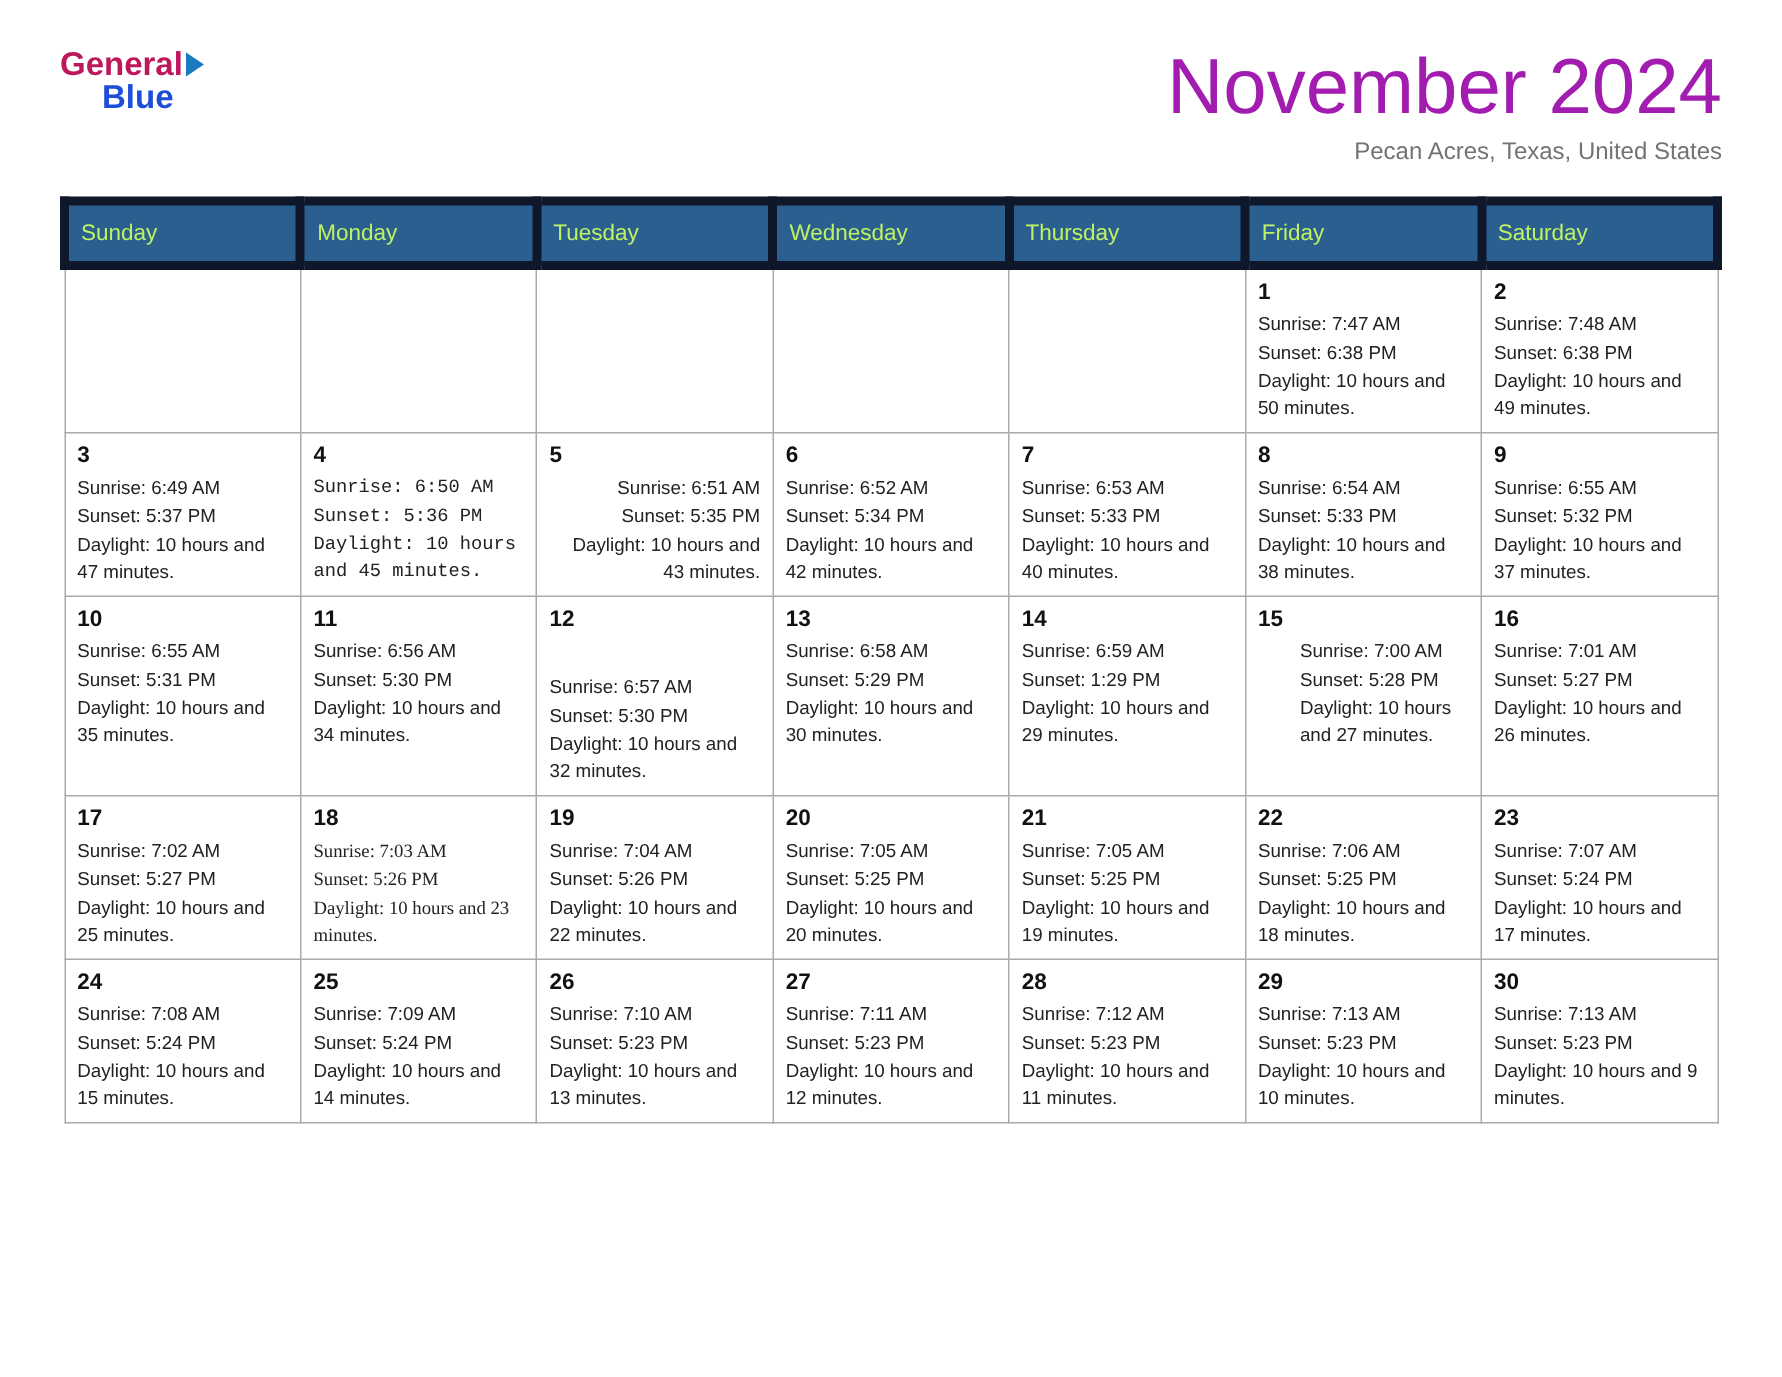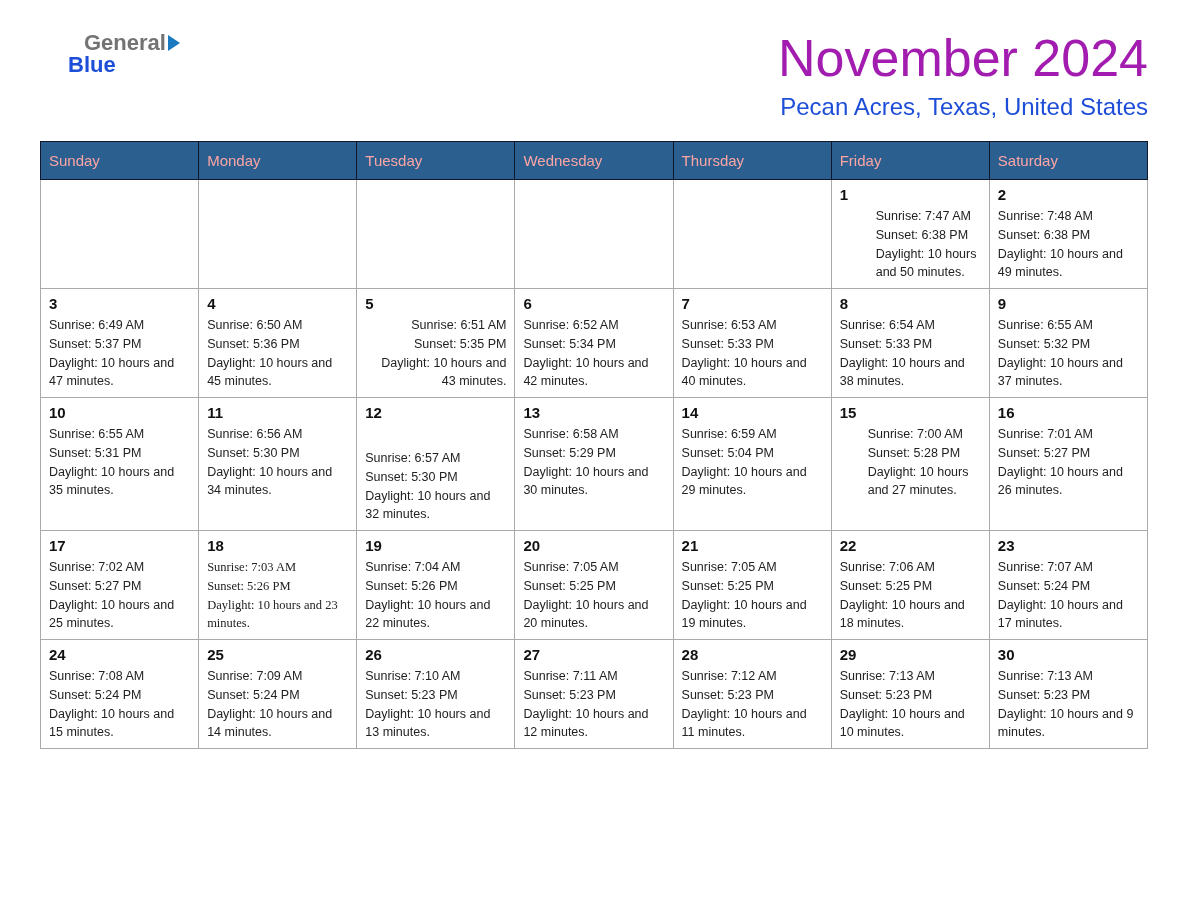--- a/index.html
+++ b/index.html
@@ -19,22 +19,21 @@
     .logo-area {
       display: flex;
       flex-direction: column;
       align-items: flex-start;
     }
     .logo-text {
       display: flex;
       align-items: center;
       font-size: 22px;
       font-weight: bold;
-      color: #737373;
-      margin-left: 44px;
+      color: #be185d;
     }
     .logo-arrow {
       width: 0;
       height: 0;
       border-left: 12px solid #1a7abf;
       border-top: 8px solid transparent;
       border-bottom: 8px solid transparent;
       display: inline-block;
       margin-left: 2px;
       margin-right: 4px;
@@ -49,37 +48,37 @@
     .title-area {
       text-align: right;
     }
     .main-title {
       font-size: 52px;
       font-weight: normal;
       color: #a21caf;
       line-height: 1.1;
     }
     .subtitle {
-      font-size: 24px;
-      color: #1d4ed8;
+      font-size: 16px;
+      color: #737373;
       margin-top: 6px;
     }
     .calendar {
       width: 100%;
       border-collapse: collapse;
       border: 1px solid #aaa;
     }
     .calendar th {
       background-color: #2a5f8f;
-      color: #fca5a5;
+      color: #bef264;
       padding: 10px 8px;
       text-align: left;
       font-size: 15px;
       font-weight: normal;
-      border: 1px solid #0f172a;
+      border: 6px solid #0f172a;
     }
     .calendar td {
       border: 1px solid #aaa;
       vertical-align: top;
       padding: 6px 8px;
       width: 14.28%;
       font-size: 13px;
       color: #222;
       height: 100px;
     }
@@ -132,41 +131,41 @@
   </thead>
   <tbody id="calendar-body">
   <tr>
         <td class="empty"></td>
         <td class="empty"></td>
         <td class="empty"></td>
         <td class="empty"></td>
         <td class="empty"></td>
         <td>
           <div class="day-number">1</div>
-          <div class="day-info" style="white-space: pre-line; margin-left: 36px;">Sunrise: 7:47 AM
+          <div class="day-info" style="white-space: pre-line;">Sunrise: 7:47 AM
 Sunset: 6:38 PM
 Daylight: 10 hours and 50 minutes.</div>
         </td>
         <td>
           <div class="day-number">2</div>
           <div class="day-info" style="white-space: pre-line;">Sunrise: 7:48 AM
 Sunset: 6:38 PM
 Daylight: 10 hours and 49 minutes.</div>
         </td>
       </tr>
       <tr>
         <td>
           <div class="day-number">3</div>
           <div class="day-info" style="white-space: pre-line;">Sunrise: 6:49 AM
 Sunset: 5:37 PM
 Daylight: 10 hours and 47 minutes.</div>
         </td>
         <td>
           <div class="day-number">4</div>
-          <div class="day-info" style="white-space: pre-line;">Sunrise: 6:50 AM
+          <div class="day-info" style="white-space: pre-line; font-family: Liberation Mono, monospace;">Sunrise: 6:50 AM
 Sunset: 5:36 PM
 Daylight: 10 hours and 45 minutes.</div>
         </td>
         <td>
           <div class="day-number">5</div>
           <div class="day-info" style="white-space: pre-line; text-align: right;">Sunrise: 6:51 AM
 Sunset: 5:35 PM
 Daylight: 10 hours and 43 minutes.</div>
         </td>
         <td>
@@ -215,21 +214,21 @@
         </td>
         <td>
           <div class="day-number">13</div>
           <div class="day-info" style="white-space: pre-line;">Sunrise: 6:58 AM
 Sunset: 5:29 PM
 Daylight: 10 hours and 30 minutes.</div>
         </td>
         <td>
           <div class="day-number">14</div>
           <div class="day-info" style="white-space: pre-line;">Sunrise: 6:59 AM
-Sunset: 5:04 PM
+Sunset: 1:29 PM
 Daylight: 10 hours and 29 minutes.</div>
         </td>
         <td>
           <div class="day-number">15</div>
           <div class="day-info" style="white-space: pre-line; margin-left: 28px;">Sunrise: 7:00 AM
 Sunset: 5:28 PM
 Daylight: 10 hours and 27 minutes.</div>
         </td>
         <td>
           <div class="day-number">16</div>

